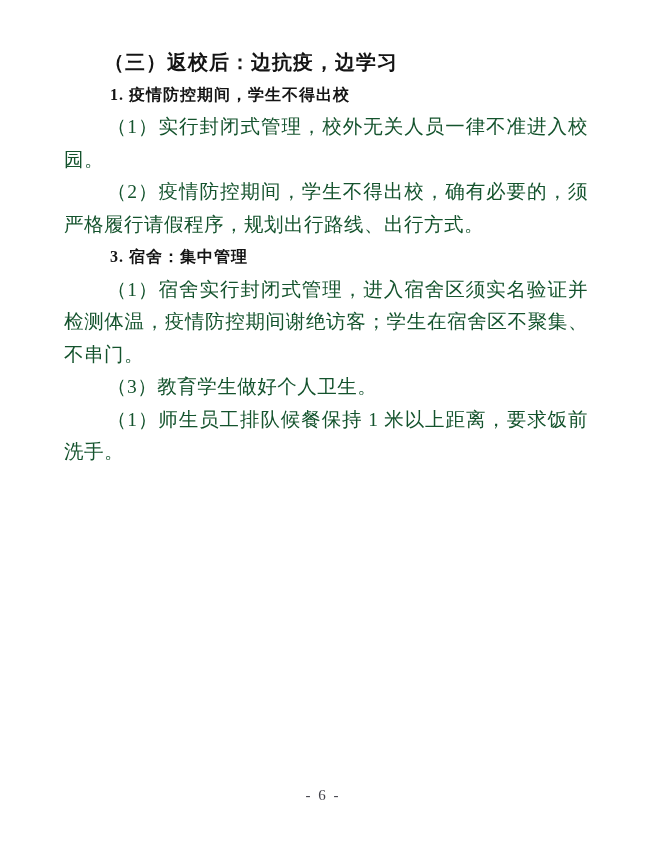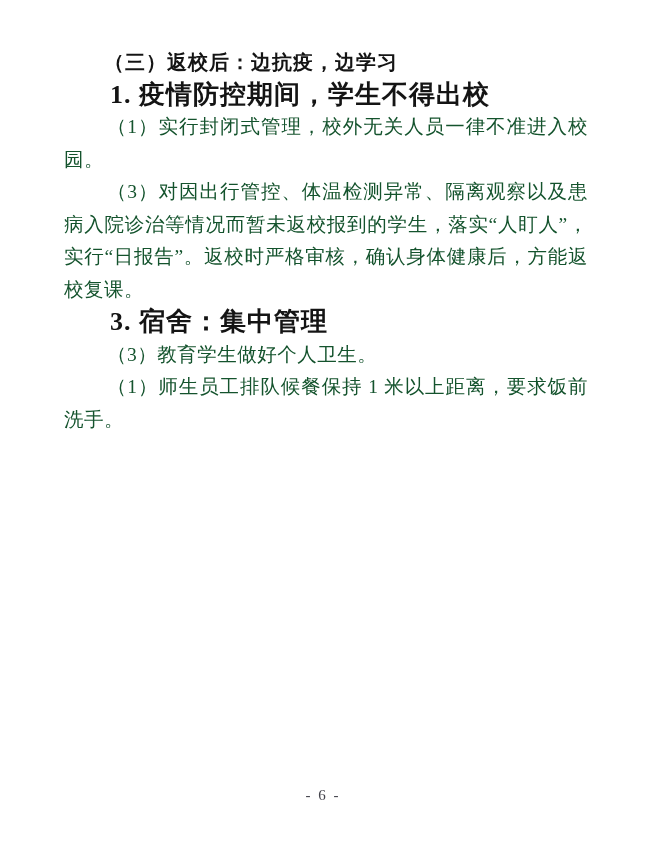--- a/index.html
+++ b/index.html
@@ -28,21 +28,21 @@
     font-weight: bold;
     color: #141414;
     font-size: 20px;
     line-height: 32.5px;
     padding-left: 40px;
     letter-spacing: 1px;
   }
   .num-heading {
     font-weight: bold;
     color: #141414;
-    font-size: 26px;
+    font-size: 16px;
     line-height: 32.5px;
     padding-left: 46px;
     letter-spacing: 1px;
   }
   .para {
     margin: 0;
     font-size: 19.5px;
     line-height: 32.5px;
     text-align: justify;
     text-indent: 2.2em;
@@ -64,26 +64,27 @@
 <body>
 
 <div class="page">
   <div class="content">
 
     <div class="sec-heading">（三）返校后：边抗疫，边学习</div>
 
     <div>
       <div class="num-heading">1. 疫情防控期间，学生不得出校</div>
       <p class="para">（1）实行封闭式管理，校外无关人员一律不准进入校园。</p>
-      <p class="para">（3）对因出行管控、体温检测异常、隔离观察以及患病入院诊治等情况而暂未返校报到的学生，落实“人盯人”，实行“日报告”。返校时严格审核，确认身体健康后，方能返校复课。</p>
+      <p class="para">（2）疫情防控期间，学生不得出校，确有必要的，须严格履行请假程序，规划出行路线、出行方式。</p>
     </div>
 
 
     <div>
       <div class="num-heading">3. 宿舍：集中管理</div>
+      <p class="para">（1）宿舍实行封闭式管理，进入宿舍区须实名验证并检测体温，疫情防控期间谢绝访客；学生在宿舍区不聚集、不串门。</p>
       <p class="para">（3）教育学生做好个人卫生。</p>
     </div>
 
     <div>
       <p class="para">（1）师生员工排队候餐保持 1 米以上距离，要求饭前洗手。</p>
     </div>
 
   </div>
 
   <div class="page-number">- 6 -</div>

